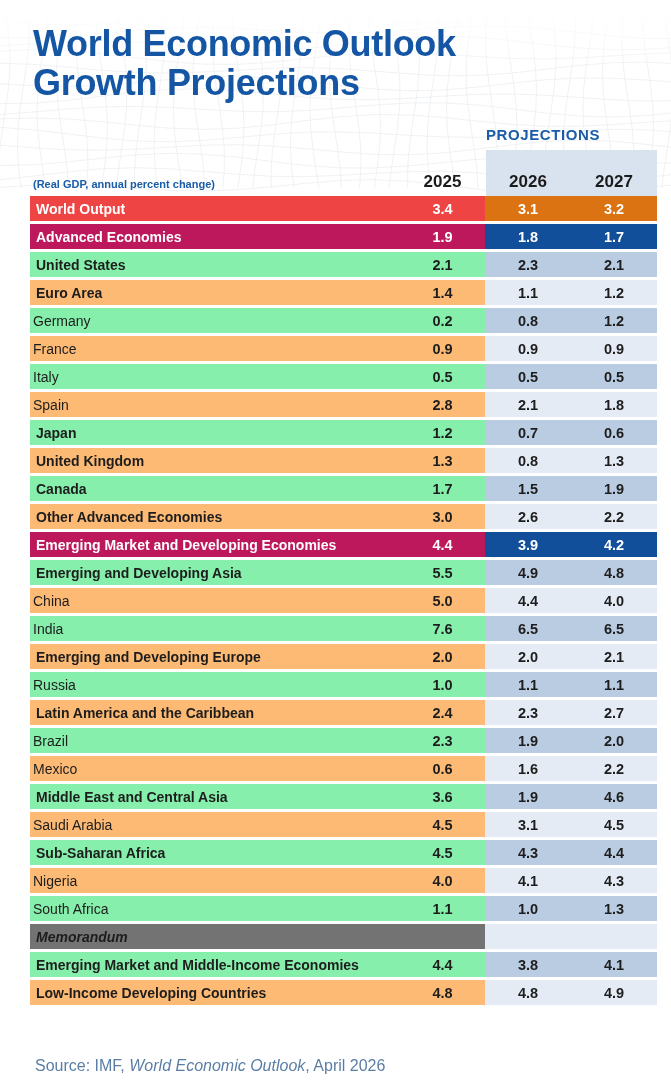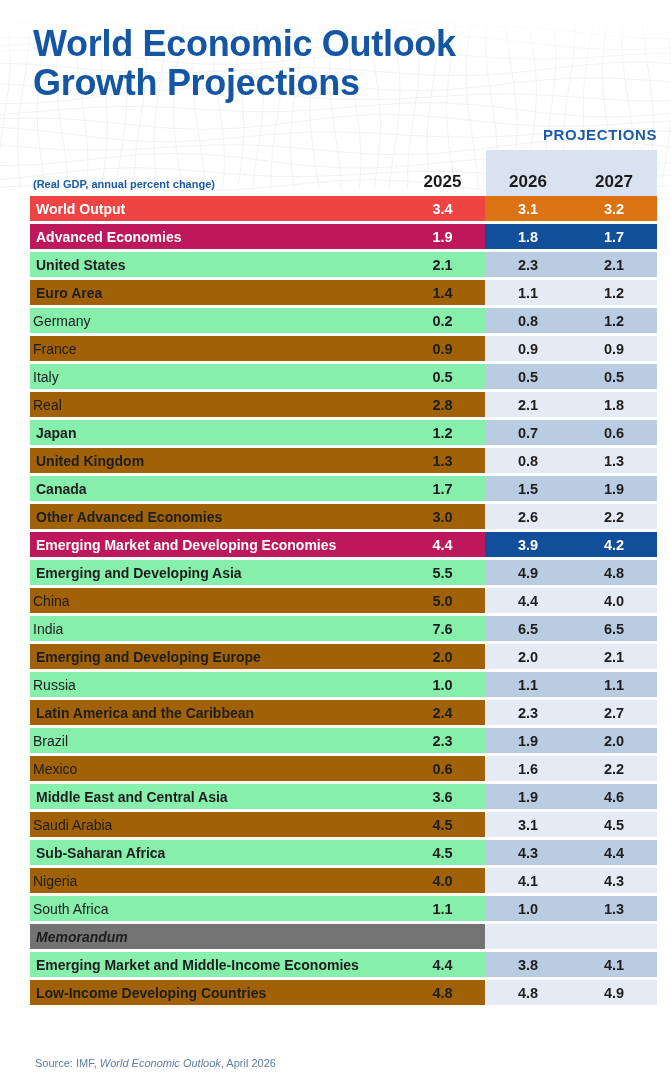--- a/index.html
+++ b/index.html
@@ -9,21 +9,21 @@
 
   
   #mesh{position:absolute;top:0;left:0;z-index:0;}
   .mesh-fade{position:absolute;top:0;left:0;width:671px;height:70px;z-index:1;
              background:linear-gradient(#ffffff 15%,rgba(255,255,255,0));pointer-events:none;}
 
   .title{position:absolute;left:33px;top:24px;z-index:2;
          color:#1456A4;font-size:36px;font-weight:bold;line-height:39px;letter-spacing:-0.3px;}
 
   .proj-label{position:absolute;left:486px;top:126px;width:171px;z-index:2;
-              text-align:right;color:#1A5CA8;font-size:15px;font-weight:bold;letter-spacing:0.6px;}
+              text-align:left;color:#1A5CA8;font-size:15px;font-weight:bold;letter-spacing:0.6px;}
   .proj-header-box{position:absolute;left:486px;top:150px;width:171px;height:46px;
                    background:#D9E3EF;z-index:1;}
 
   .head-row{position:absolute;left:30px;top:154px;width:627px;height:40px;z-index:2;
             display:grid;grid-template-columns:370px 85px 86px 86px;align-items:end;}
   .caption{color:#1A5CA8;font-size:11px;font-weight:bold;padding-left:3px;padding-bottom:4px;}
   .year{font-size:17px;font-weight:bold;color:#1b1b1b;text-align:center;padding-bottom:2px;}
 
   .table{position:absolute;left:30px;top:196px;width:627px;z-index:2;}
   .row{display:grid;grid-template-columns:370px 85px 86px 86px;height:25px;margin-bottom:3px;}
@@ -33,28 +33,28 @@
   .val{justify-content:center;font-size:14.5px;font-weight:bold;color:#1d1d1d;}
 
   .r-orange .cell{background:#ef4444;}
   .r-orange .proj{background:#DB7313;}
   .r-orange .label,.r-orange .val{color:#ffffff;}
   .r-blue .cell{background:#be185d;}
   .r-blue .proj{background:#124F9B;}
   .r-blue .label,.r-blue .val{color:#ffffff;}
   .r-shaded .cell{background:#86efac;}
   .r-shaded .proj{background:#B9CCE2;}
-  .r-plain .cell{background:#a16207;}
+  .r-plain .cell{background:#fdba74;}
   .r-plain .proj{background:#E4EBF4;}
   .r-memo .cell{background:#737373;}
   .r-memo .proj{background:#E4EBF4;}
   .r-memo .label{font-style:italic;}
 
   .source{position:absolute;left:35px;top:1057px;z-index:2;
-          color:#5B7EA5;font-size:11px;}
+          color:#5B7EA5;font-size:16px;}
   .source .it{font-style:italic;}
 </style>
 </head>
 <body>
 
 <div class="page">
 
   <svg id="mesh" width="671" height="196">
       <g stroke="#dde1e7" stroke-width="0.7" fill="none" opacity="0.65">
         <path d="M0 21.0 L34 23.8 L68 25.0 L102 23.8 L136 20.6 L170 16.3 L204 12.4 L238 10.3 L272 10.7 L306 13.2 L340 17.0 L374 20.6 L408 22.8 L442 22.9 L476 21.3 L510 18.8 L544 16.7 L578 15.9 L612 16.8 L646 18.8 L680 20.8 "></path>
@@ -162,21 +162,21 @@
         <div class="cell val proj">0.9</div>
         <div class="cell val proj">0.9</div>
       </div>
       <div class="row r-shaded">
         <div class="cell label sub">Italy</div>
         <div class="cell val">0.5</div>
         <div class="cell val proj">0.5</div>
         <div class="cell val proj">0.5</div>
       </div>
       <div class="row r-plain">
-        <div class="cell label sub">Real</div>
+        <div class="cell label sub">Spain</div>
         <div class="cell val">2.8</div>
         <div class="cell val proj">2.1</div>
         <div class="cell val proj">1.8</div>
       </div>
       <div class="row r-shaded">
         <div class="cell label">Japan</div>
         <div class="cell val">1.2</div>
         <div class="cell val proj">0.7</div>
         <div class="cell val proj">0.6</div>
       </div>

